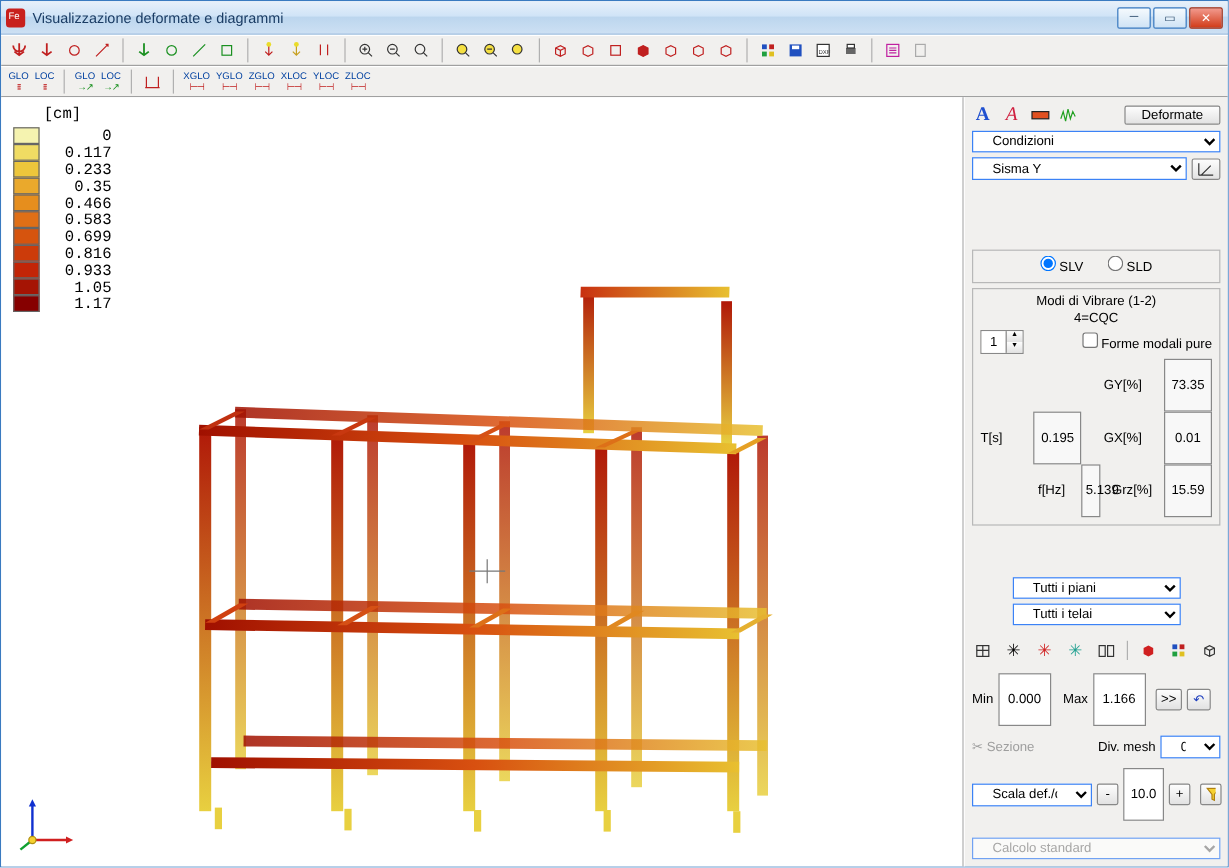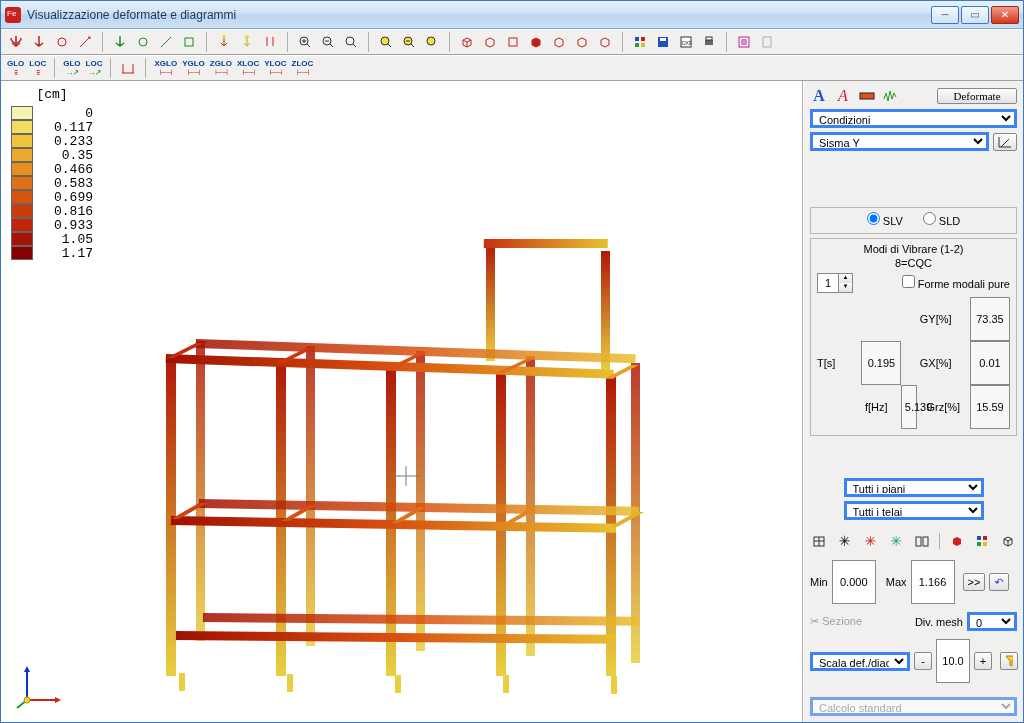--- a/index.html
+++ b/index.html
@@ -12,40 +12,40 @@
   .titlebar .icon::after { content:"Fe"; color:#fff; font-size: 8px; position:absolute; top:2px; left:2px; }
   .titlebar .title { color: #1a3c64; font-size: 12px; flex:1; }
   .winbtns { display:flex; gap:2px; }
   .winbtn { width: 28px; height: 18px; border: 1px solid #3a7ac0; background: linear-gradient(#f5fafd,#cfe3f5); border-radius: 2px; display:flex; align-items:center; justify-content:center; font-size:10px; color:#2a4a6a; cursor:pointer; }
   .winbtn.close { background: linear-gradient(#f29a8e,#d13b18); color:#fff; border-color:#a02a10; }
   
   .toolbar1, .toolbar2 { height: 26px; border-top:1px solid #fff; border-bottom:1px solid #a0a0a0; background:#f1f0ee; display:flex; align-items:center; padding: 0 6px; gap:5px; }
   .tb-btn { width:18px; height:18px; display:flex; align-items:center; justify-content:center; cursor:pointer; border:1px solid transparent; border-radius:2px; }
   .tb-sep { width:1px; height:20px; background:#b0b0b0; margin:0 3px; }
   .tb-label { font-size:8px; line-height:9px; text-align:center; cursor:pointer; }
-  .tb-label .top { color:#0040a0; font-weight:bold;}
+  .tb-label .top { color:#0040a0; font-weight:normal;}
   .tb-label .bot { letter-spacing:-1px; }
   
   .content { display:flex; height: calc(100% - 80px); }
   .viewport { flex:1; background:#fff; position:relative; border-right:1px solid #b0b0b0; }
   
   .legend { position:absolute; top:6px; left:10px; font-family: "Courier New", monospace; font-size:13px; }
   .legend-title { text-align:center; font-family: Liberation Mono, monospace; margin-bottom:4px;}
   .legend-row { display:flex; align-items:center; height:14px; }
   .legend-swatch { width:22px; height:14px; border:1px solid #666; }
   .legend-val { padding-left:10px; min-width:60px; text-align:right;}
   
   .axes { position:absolute; bottom:10px; left:14px; }
   
   .panel { width: 220px; background:#f1f0ee; border-left:1px solid #fff; padding:6px; display:flex; flex-direction:column; gap:4px; overflow:hidden; }
   .panel-row { display:flex; align-items:center; gap:4px; }
   .panel-row.j-between { justify-content:space-between; }
   .btn { background:linear-gradient(#fdfdfd,#e2e2e2); border:1px solid #888; padding:1px 8px; border-radius:2px; cursor:pointer; font-size:11px; min-width:60px; text-align:center; }
   .sm-btn { background:linear-gradient(#fdfdfd,#e2e2e2); border:1px solid #888; border-radius:2px; cursor:pointer; font-size:11px; padding:0 4px; min-width:18px; height:18px; display:flex; align-items:center; justify-content:center;}
-  .sel { border:3px solid #3b82f6; background:#fff; padding:1px 2px; font-size:11px; height:19px; }
+  .sel { border:1px solid #3b82f6; background:#fff; padding:1px 12px; font-size:11px; height:19px; }
   .txt { border:1px solid #888; background:#fff; padding:15px 3px; font-size:11px; text-align:center; }
   .txt.ro { background:#f8f8f8; }
   .fieldset { border:1px solid #b8b8b8; padding:4px 6px 6px; font-size:11px;}
   .fieldset .legend-t { text-align:center; font-size:11px; margin-bottom:2px;}
   .radio-row { display:flex; gap:20px; justify-content:center; align-items:center;}
   .icon-row { display:flex; gap:6px; align-items:center; }
   .icon-btn { width:18px; height:18px; border:1px solid transparent; display:flex; align-items:center; justify-content:center; cursor:pointer;}
   .disabled { color:#9e9e9e; }
   .spinner { display:flex; border:1px solid #888; }
   .spinner input { border:none; width:20px; text-align:center; font-size:11px; }
@@ -439,21 +439,21 @@
               <svg width="16" height="14">
                 <rect x="1" y="4" width="14" height="6" fill="#e05020" stroke="#222"></rect>
               </svg>
             </div>
           <div class="icon-btn">
               <svg width="16" height="14">
                 <path d="M1 10l2-6 2 8 2-10 2 8 2-6 2 4" stroke="#20a020" fill="none"></path>
               </svg>
             </div>
         </div>
-        <div class="btn" style="min-width:80px;font-family:Liberation Serif, serif;">Deformate</div>
+        <div class="btn" style="min-width:80px;">Deformate</div>
       </div>
 
       <select class="sel" style="width:100%;">
         <option>Condizioni</option>
       </select>
       <div class="panel-row">
         <select class="sel" style="flex:1;">
           <option>Sisma Y</option>
         </select>
         <div class="sm-btn">
@@ -467,21 +467,21 @@
 
       <div class="fieldset">
         <div class="radio-row">
           <label><input type="radio" name="ls" checked="" style=""> <span>SLV</span></label>
           <label><input type="radio" name="ls" style=""> <span>SLD</span></label>
         </div>
       </div>
 
       <div class="fieldset">
         <div class="legend-t">Modi di Vibrare (1-2)</div>
-        <div class="legend-t">8=CQC</div>
+        <div class="legend-t">4=CQC</div>
         <div class="panel-row j-between" style="margin-top:4px;">
           <div class="spinner">
             <input type="text" value="1" style="">
             <div class="spin-btns">
                 <div>▲</div>
                 <div>▼</div>
               </div>
           </div>
           <label><input type="checkbox" style=""> <span>Forme modali pure</span></label>
         </div>

